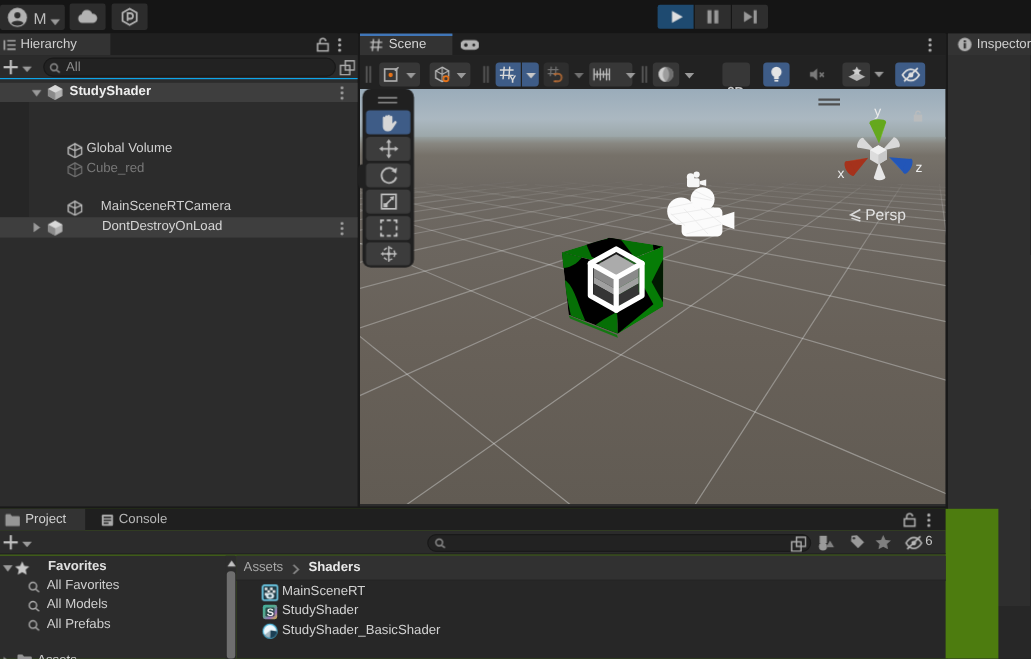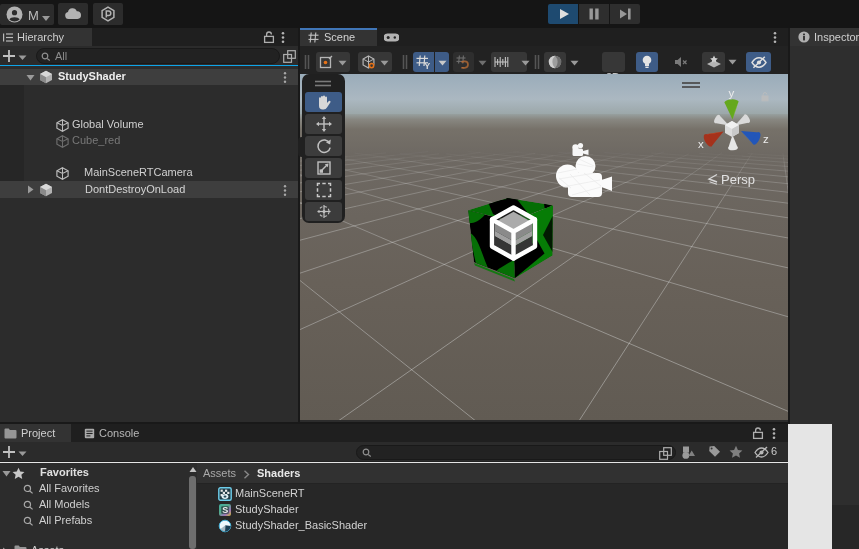--- a/index.html
+++ b/index.html
@@ -736,21 +736,21 @@
     <svg class="abs" style="left:8px;top:3px;" width="12" height="12" viewBox="0 0 12 12">
       <circle cx="6" cy="6" r="5.6" fill="#b0b0b0"></circle>
       <rect x="5" y="5" width="2" height="4.4" fill="#383838"></rect>
       <rect x="5" y="2.6" width="2" height="1.7" fill="#383838"></rect>
     </svg>
     <div class="abs txt" style="left:24px;top:3px;color:#cfcfcf;">Inspector</div>
   </div>
   <div class="abs" style="left:0;top:477px;width:69px;height:44px;background:#272727;"></div>
 </div>
 
-<div class="abs" style="left:0;top:424px;width:832px;height:125px;background:#e5e5e5;">
+<div class="abs" style="left:0;top:424px;width:832px;height:125px;background:#4d7c0f;">
 
   <div class="abs" style="left:0;top:0;width:788px;height:18px;background:#1f1f1f;">
     <div class="abs" style="left:0;top:0;width:71px;height:18px;background:#333333;"></div>
     <svg class="abs" style="left:4px;top:4px;" width="13" height="11" viewBox="0 0 13 11">
       <path d="M0.5 1.5 a1 1 0 0 1 1-1 h3.2 l1.2 1.6 h5.6 a1 1 0 0 1 1 1 v6.4 a1 1 0 0 1 -1 1 H1.5 a1 1 0 0 1 -1-1 Z" fill="#969696"></path>
     </svg>
     <div class="abs txt" style="left:21px;top:3px;color:#d0d0d0;">Project</div>
     <svg class="abs" style="left:84px;top:4px;" width="11" height="11" viewBox="0 0 11 11">
       <rect x="0.8" y="0.8" width="9.4" height="9.4" rx="1" fill="#ababab"></rect>
       <g stroke="#242424" stroke-width="1.1">

